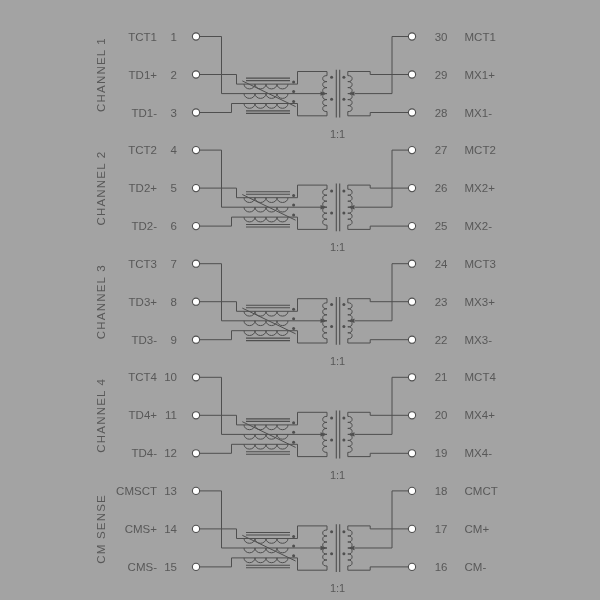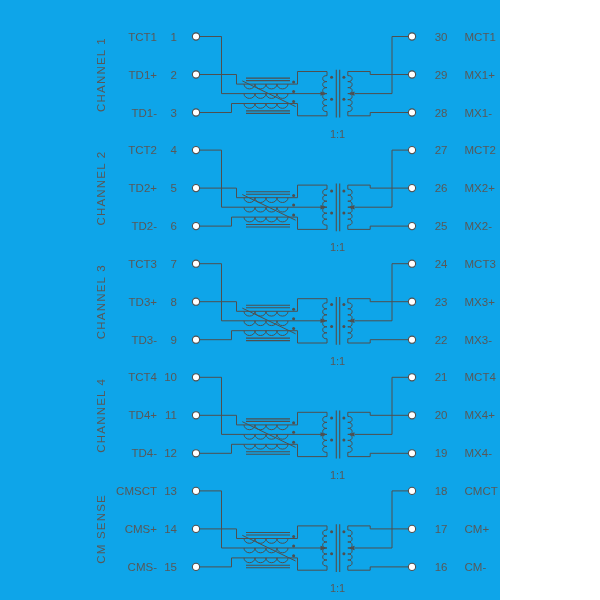--- a/index.html
+++ b/index.html
@@ -1,16 +1,16 @@
 <!DOCTYPE html>
 <html><head>
 <meta charset="utf-8">
 <style>
   html,body{margin:0;padding:0;background:#fff;}
-  #canvas{position:relative;width:500px;height:600px;background:#0ea5e9;overflow:hidden;}
+  #canvas{position:relative;width:600px;height:600px;background:#a3a3a3;overflow:hidden;}
   svg{display:block;}
   .w{fill:none;stroke:#4f4f4f;stroke-width:1;}
   .coil{fill:none;stroke:#4f4f4f;stroke-width:1;}
   .core{fill:none;stroke:#4f4f4f;stroke-width:1.1;}
   .term{fill:#ffffff;stroke:#4f4f4f;stroke-width:1.1;}
   .dot{fill:#4f4f4f;stroke:none;}
   .arrow{fill:#4f4f4f;stroke:none;}
   text{fill:#585858;font-family:"Liberation Sans",sans-serif;font-size:11.5px;dominant-baseline:central;}
   text.chname{letter-spacing:1.2px;}
   text.ratio{font-size:11px;}

